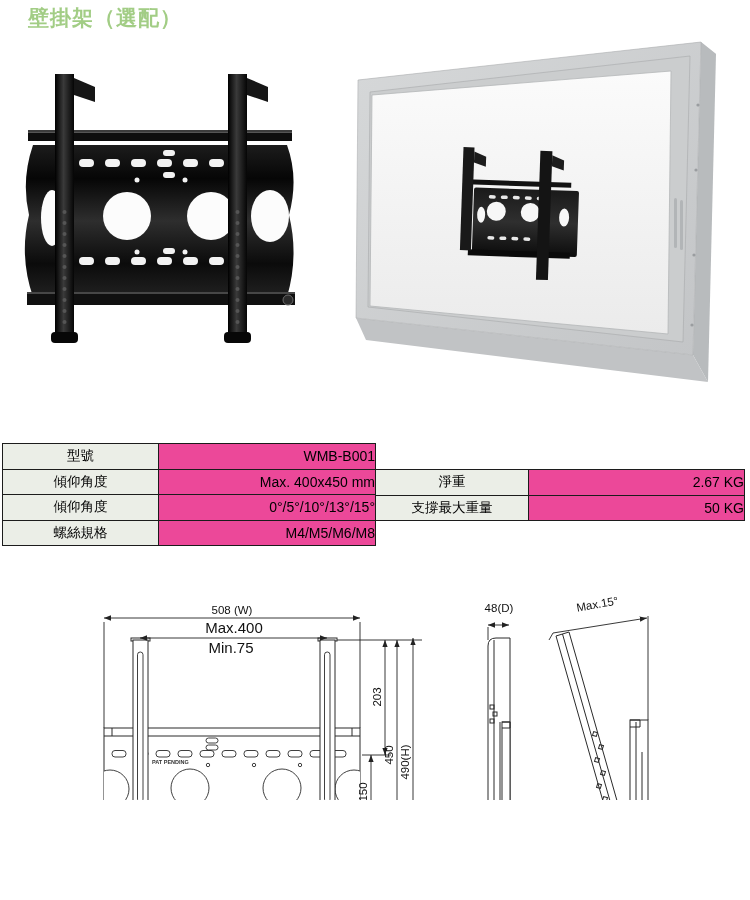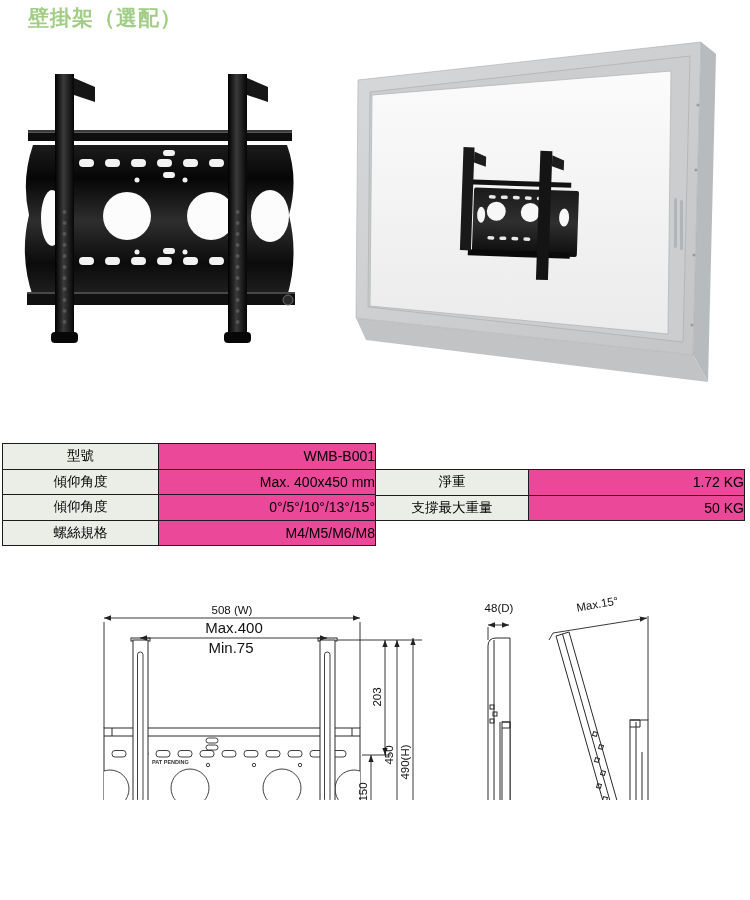--- a/index.html
+++ b/index.html
@@ -207,21 +207,21 @@
   </table>
 
   <table class="spec" style="left:375px;top:469px;">
     <colgroup>
         <col style="width:153px">
         <col style="width:216px">
       </colgroup>
     <tbody>
       <tr>
         <td class="lbl">淨重</td>
-        <td class="val">1.72 KG</td>
+        <td class="val">2.67 KG</td>
         </tr>
       <tr>
         <td class="lbl">支撐最大重量</td>
         <td class="val">50 KG</td>
         </tr>
     </tbody>
   </table>
 
   <svg id="drawings" width="660" height="308" viewBox="0 0 660 308">
     <defs>

